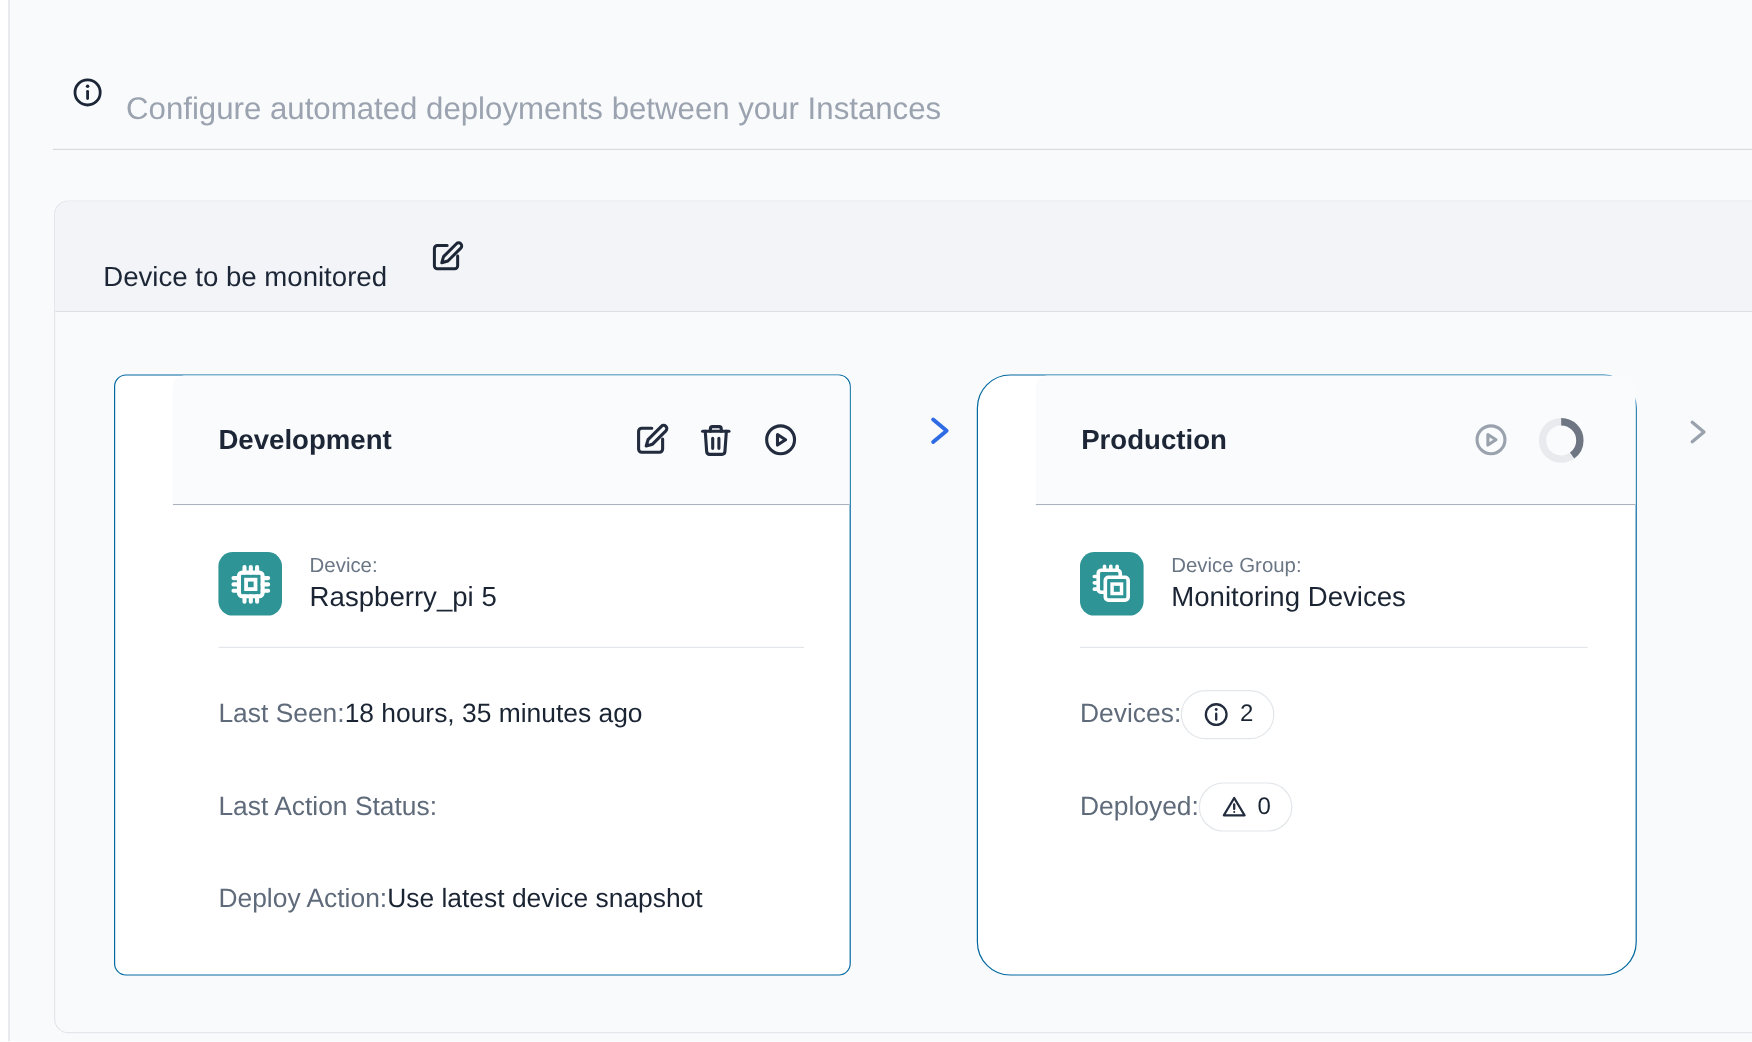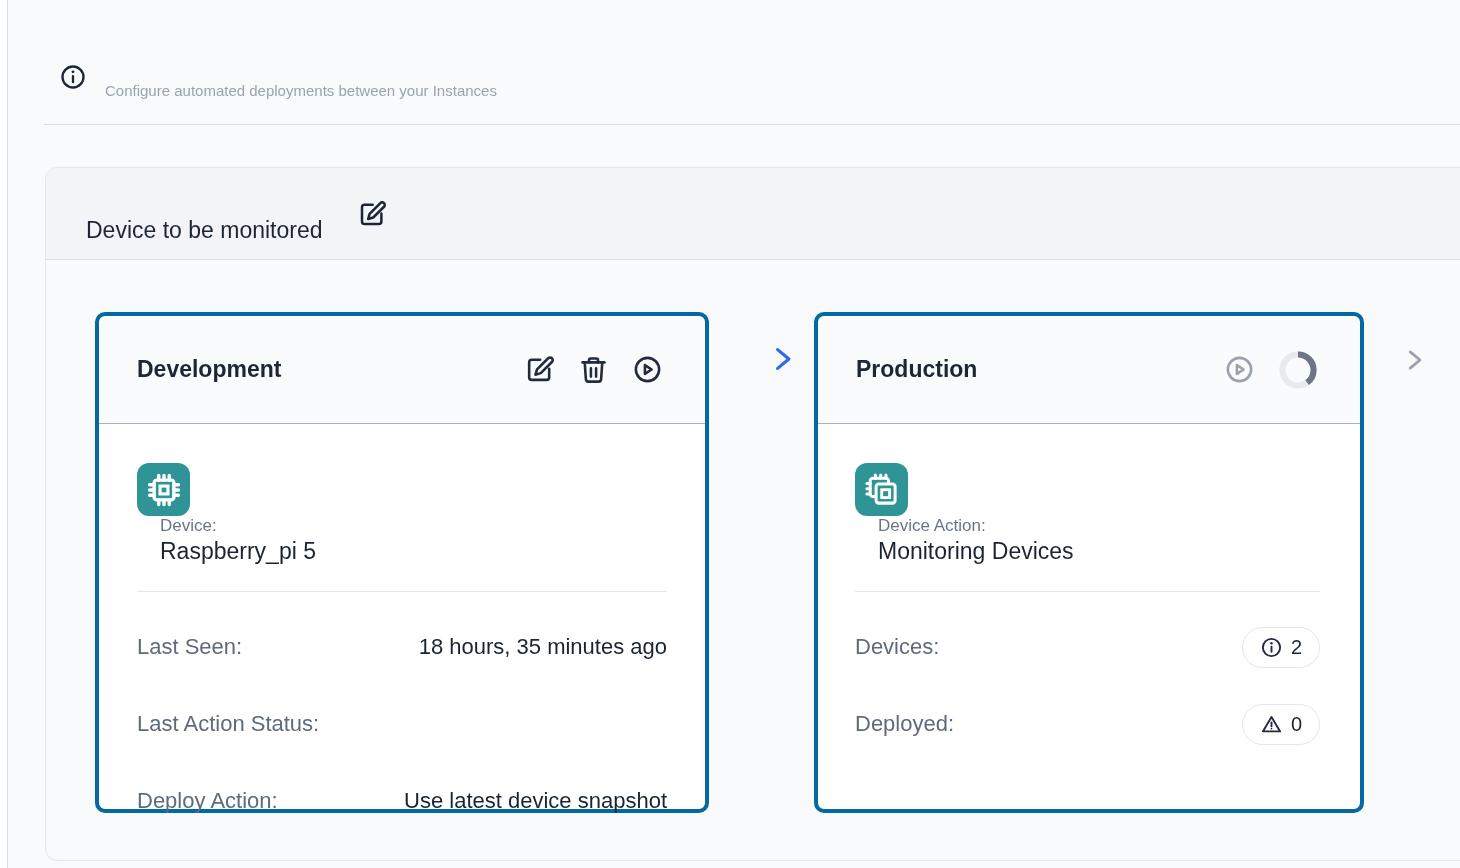--- a/index.html
+++ b/index.html
@@ -13,21 +13,21 @@
     position: absolute; left: 0; top: 0; width: 8px; height: 868px;
     background: #ffffff; border-right: 1px solid #dadde2;
   }
   
   .page-header {
     position: absolute; left: 44px; top: 54px; height: 46px;
     display: flex; align-items: center;
   }
   .page-title { font-size: 29px; font-weight: bold; color: #1c2636; letter-spacing: 0.2px; }
   .title-info-icon { width: 28px; height: 28px; color: #1c2636; margin-left: 15px; flex: none; }
-  .page-subtitle { font-size: 15px; color: #9aa3af; margin-left: 18px; white-space: nowrap; margin-top: 27px; }
+  .page-subtitle { font-size: 26px; color: #9aa3af; margin-left: 18px; white-space: nowrap; margin-top: 27px; }
   .header-rule {
     position: absolute; left: 44px; right: 0; top: 124px; height: 1px; background: #d8dbe0;
   }
   
   .panel {
     position: absolute; left: 45px; top: 167px; width: 1435px; height: 694px;
     background: #f9fafb; border: 1px solid #e3e6eb; border-radius: 12px;
   }
   .panel-header {
     height: 92px; background: #f2f4f7; border-bottom: 1px solid #dde0e5;
@@ -35,51 +35,51 @@
   }
   .panel-title { font-size: 23px; color: #1c2636; margin-top: 33px; }
   .panel-edit-btn {
     margin-left: 34px; width: 30px; height: 30px; color: #1c2636;
     background: none; border: none; cursor: pointer; padding: 0;
   }
   .panel-body { position: relative; height: 601px; }
   
   .card {
     position: absolute; top: 52px; height: 501px;
-    background: #ffffff; border: 4px solid #0369a1; border-radius: 10px;
+    background: #ffffff; border: 1px solid #0369a1; border-radius: 10px; padding-left: 48px;
   }
   .card-dev  { left: 49px;  width: 614px; }
-  .card-prod { left: 768px; width: 550px; }
+  .card-prod { left: 768px; width: 550px; border-radius: 28px; }
   .card-header {
     height: 108px; display: flex; align-items: center;
     padding: 0 42px 0 38px; background: #fafbfc;
     border-bottom: 1px solid #aab2bd; border-radius: 10px 10px 0 0;
   }
   .card-title { font-size: 23px; font-weight: 600; color: #1c2636; }
   .card-actions { margin-left: auto; display: flex; align-items: center; gap: 23px; }
   .icon-btn { width: 31px; height: 31px; color: #222c3e; background: none; border: none; padding: 0; cursor: pointer; }
   .icon-btn.disabled { color: #9aa2ae; cursor: default; }
   .spinner { width: 40px; height: 40px; }
   .card-body { padding: 0 38px; }
   .card-prod .card-body { padding: 0 40px 0 37px; }
   
-  .device-row { margin-top: 39px; display: flex; align-items: flex-start; flex-direction: column; }
+  .device-row { margin-top: 39px; display: flex; align-items: center; }
   .device-avatar {
     width: 53px; height: 53px; border-radius: 12px; background: #2e9496;
     display: flex; align-items: center; justify-content: center; flex: none;
   }
   .device-avatar svg { width: 42px; height: 42px; }
   .device-text { margin-left: 23px; }
   .device-label { font-size: 17px; color: #6b7685; }
   .device-value { font-size: 23px; color: #1a2433; margin-top: 2px; }
   .body-divider { margin-top: 26px; height: 1px; background: #e3e6ea; }
   
   .info-row {
     margin-top: 33px; height: 44px;
-    display: flex; align-items: center; justify-content: space-between;
+    display: flex; align-items: center; justify-content: flex-start;
   }
   .info-label { font-size: 22px; color: #5f6b7a; }
   .info-value { font-size: 22px; color: #1a2433; }
   
   .status-badge {
     height: 45px; display: inline-flex; align-items: center; gap: 9px;
     padding: 0 19px 0 16px; border-radius: 23px;
     background: #b9f2d4; border: 1.5px solid #3fd193; color: #0b7a55;
     font-size: 20px;
   }
@@ -246,21 +246,21 @@
           </span>
         </div>
         <div class="card-body">
           <div class="device-row">
             <span class="device-avatar">
               <svg viewBox="0 0 32 32">
                   <use href="#ic-chip-group"></use>
                 </svg>
             </span>
             <span class="device-text">
-              <div class="device-label">Device Action:</div>
+              <div class="device-label">Device Group:</div>
               <div class="device-value">Monitoring Devices</div>
             </span>
           </div>
           <div class="body-divider"></div>
 
           <div class="info-row">
             <span class="info-label">Devices:</span>
             <span class="count-pill">
               <svg viewBox="0 0 24 24">
                   <use href="#ic-info"></use>

